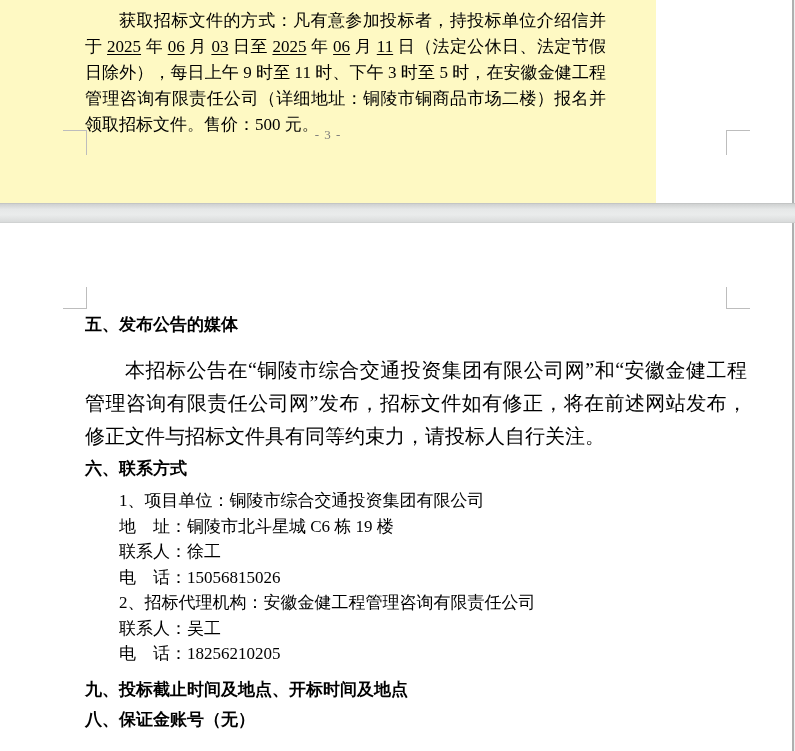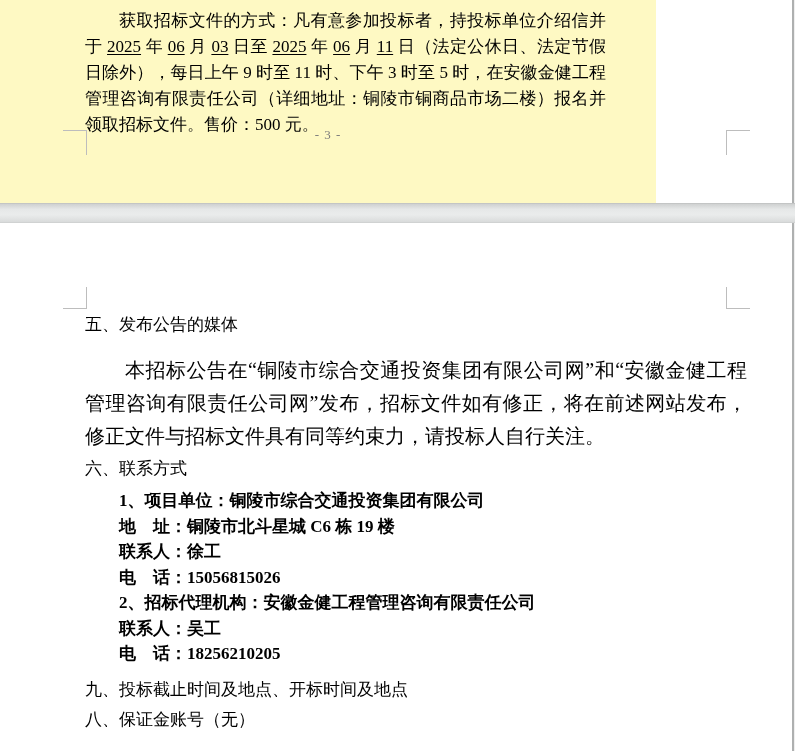--- a/index.html
+++ b/index.html
@@ -43,29 +43,29 @@
   .p3-r-h{left:726px;top:130px;width:24px;height:1px;}
   .p3-r-v{left:726px;top:130px;width:1px;height:25px;}
   .p4-l-v{left:86px;top:64px;width:1px;height:21px;}
   .p4-l-h{left:63px;top:85px;width:24px;height:1px;}
   .p4-r-v{left:726px;top:64px;width:1px;height:21px;}
   .p4-r-h{left:726px;top:85px;width:24px;height:1px;}
 
   
   .h{
     font-family:"Liberation Sans","DejaVu Sans",sans-serif;
-    font-weight:normal;font-size:17px;line-height:20px;margin:12px 48px 0 85px;
+    font-weight:bold;font-size:17px;line-height:20px;margin:12px 48px 0 85px;
   }
   .h-media{margin-top:92px;}
   .para-media{
     margin:19px 48px 0 85px;font-size:20px;line-height:33px;
     text-indent:2em;text-align:justify;
   }
   .h-contact{margin-top:6px;}
-  .contact-lines{margin:9px 48px 0 85px;font-size:17px;line-height:25.5px;font-weight:bold;}
+  .contact-lines{margin:9px 48px 0 85px;font-size:17px;line-height:25.5px;}
   .contact-lines div{text-indent:2em;}
   .h-deposit{margin-top:10px;}
   .h-deadline{margin-top:13px;}
 </style>
 </head>
 <body>
 
 <div class="viewport">
 
   <div class="page3">

